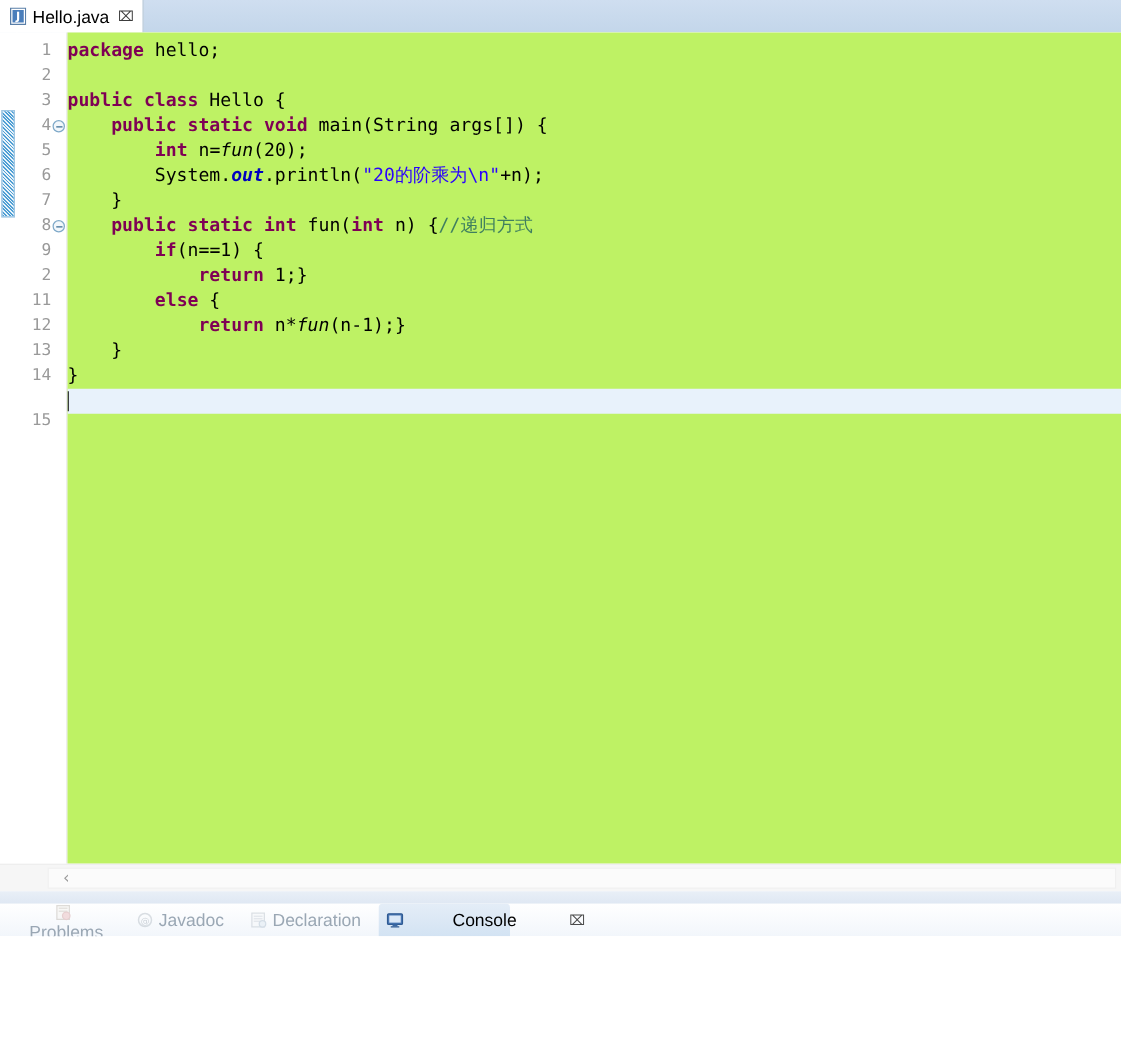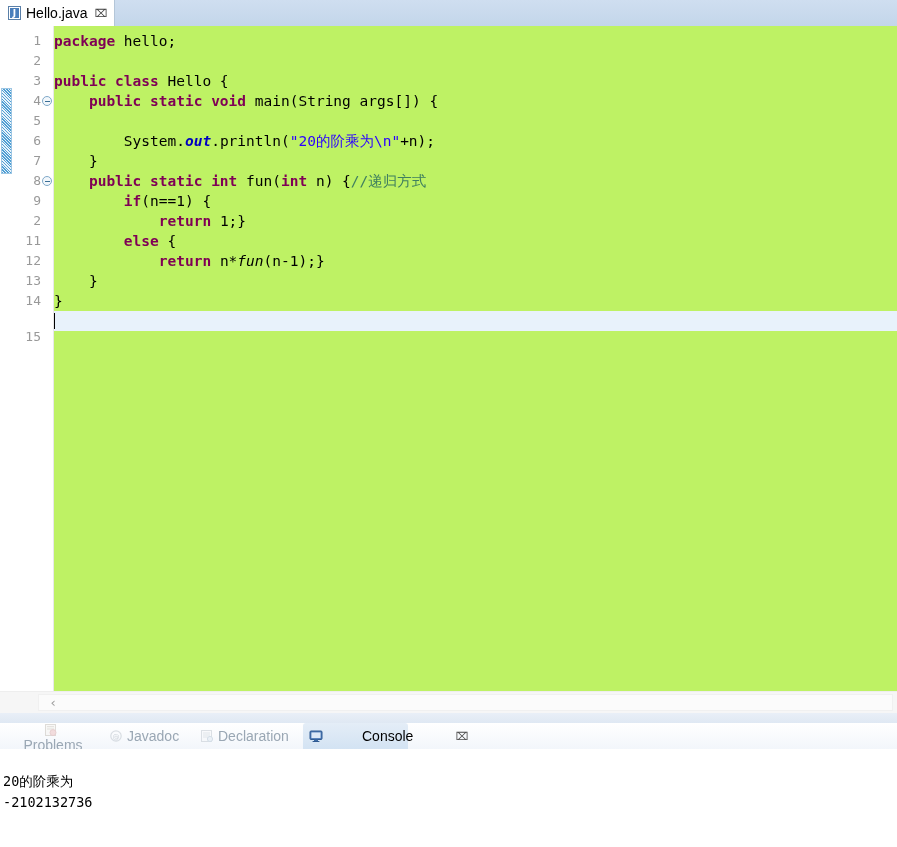--- a/index.html
+++ b/index.html
@@ -348,20 +348,21 @@
         <div class="fold-marker" style="top: 70px;"></div>
         <div class="fold-marker" style="top: 150px;"></div>
       </div>
 
     <div id="code-surface">
         <div class="cur-line-hl" style="top: 285px;"></div>
         <div class="code-line" style="top: 5px;"><span class="kw">package</span><span class="pln"> hello;</span></div>
         <div class="code-line" style="top: 25px;"><span class="pln"></span></div>
         <div class="code-line" style="top: 65px;"><span class="pln">    </span><span class="kw">public static void</span><span class="pln"> main(String args[]) {</span></div>
         <div class="code-line" style="top: 45px;"><span class="kw">public class</span><span class="pln"> Hello {</span></div>
+        <div class="code-line" style="top: 85px;"><span class="pln">        </span><span class="kw">int</span><span class="pln"> n=</span><span class="mth">fun</span><span class="pln">(20);</span></div>
         <div class="code-line" style="top: 105px;"><span class="pln">        System.</span><span class="fld">out</span><span class="pln">.println(</span><span class="str">"20的阶乘为\n"</span><span class="pln">+n);</span></div>
         <div class="code-line" style="top: 125px;"><span class="pln">    }</span></div>
         <div class="code-line" style="top: 145px;"><span class="pln">    </span><span class="kw">public static int</span><span class="pln"> fun(</span><span class="kw">int</span><span class="pln"> n) {</span><span class="cmt">//递归方式</span></div>
         <div class="code-line" style="top: 165px;"><span class="pln">        </span><span class="kw">if</span><span class="pln">(n==1) {</span></div>
         <div class="code-line" style="top: 185px;"><span class="pln">            </span><span class="kw">return</span><span class="pln"> 1;}</span></div>
         <div class="code-line" style="top: 205px;"><span class="pln">        </span><span class="kw">else</span><span class="pln"> {</span></div>
         <div class="code-line" style="top: 225px;"><span class="pln">            </span><span class="kw">return</span><span class="pln"> n*</span><span class="mth">fun</span><span class="pln">(n-1);}</span></div>
         <div class="code-line" style="top: 245px;"><span class="pln">    }</span></div>
         <div class="code-line" style="top: 265px;"><span class="pln">}</span></div>
         <div class="code-line" style="top: 285px;"><span class="pln"></span></div>
@@ -414,19 +415,15 @@
             <rect x="2.4" y="3.4" width="9.2" height="5.7" fill="#dbe8f7"></rect>
             <rect x="5" y="10.5" width="4" height="1.6" fill="#3c6aa4"></rect>
             <rect x="3.6" y="12" width="6.8" height="1" fill="#2f5a92"></rect>
           </svg></span>
         <span class="view-tab-label">Console</span>
         <span class="view-tab-close">⌧</span>
       </div>
     </div>
 
   <div id="console-area">
-    <div id="console-out">
-        <div class="console-line" style="top: 0px;">20的阶乘为</div>
-        <div class="console-line" style="top: 21px;">-2102132736</div>
-      </div>
   </div>
 
 </div>
 
 </body></html>

